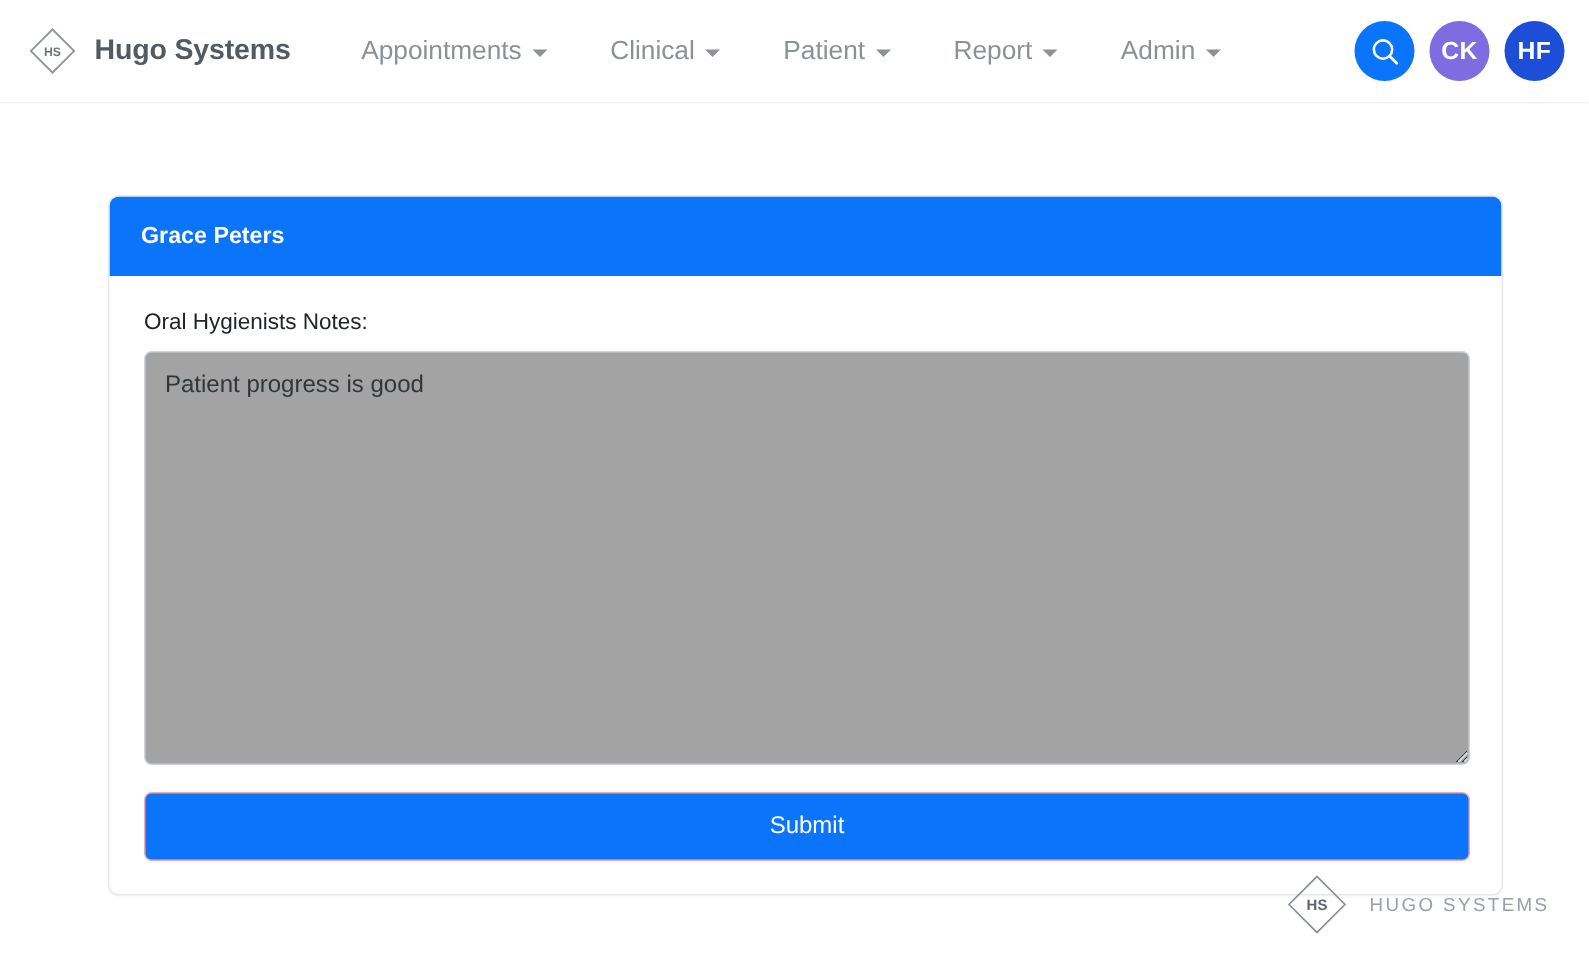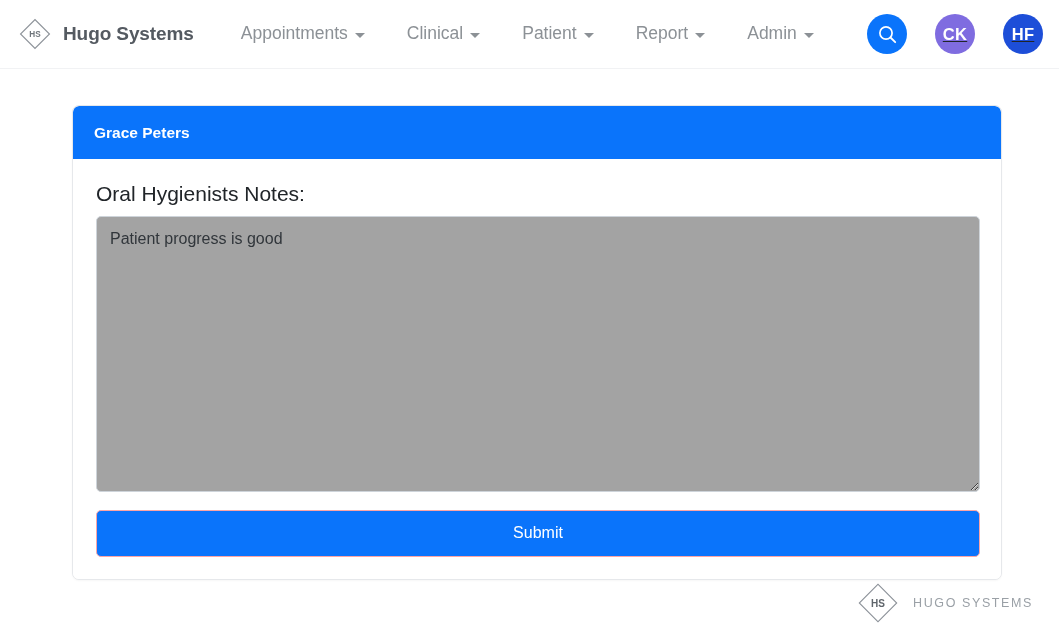--- a/index.html
+++ b/index.html
@@ -80,23 +80,22 @@
     border-right: 5px solid transparent;
     border-top: 5.5px solid #8c9196;
     display: inline-block;
     margin-top: 2px;
   }
 
   .nav-right {
     margin-left: auto;
     display: flex;
     align-items: center;
-    gap: 28px;
+    gap: 10px;
     padding-right: 2px;
-    text-decoration: underline;
   }
   .circle-btn {
     width: 40px;
     height: 40px;
     border-radius: 50%;
     display: flex;
     align-items: center;
     justify-content: center;
     cursor: pointer;
     border: none;
@@ -117,21 +116,21 @@
 
   
   .page {
     position: relative;
     width: 100%;
     height: calc(100% - 69px);
   }
   .card {
     position: absolute;
     left: 72px;
-    top: 36px;
+    top: 61px;
     width: 930px;
     background: #ffffff;
     border: 1px solid #e6e8eb;
     border-radius: 7px;
     box-shadow: 0 1px 2px rgba(0,0,0,0.035);
     overflow: hidden;
   }
   .card-header {
     background: #0a74fb;
     color: #ffffff;
@@ -142,21 +141,21 @@
     display: flex;
     align-items: center;
     border-top-left-radius: 6px;
     border-top-right-radius: 6px;
   }
   .card-body {
     padding: 18px 23px 22px 23px;
     background: #ffffff;
   }
   .form-label {
-    font-size: 21px;
+    font-size: 15px;
     color: #212529;
     display: block;
     margin: 3px 0 9px 0;
     line-height: 1.3;
   }
   .notes-area {
     display: block;
     width: 884px;
     height: 276px;
     border: 1px solid #ced4da;

